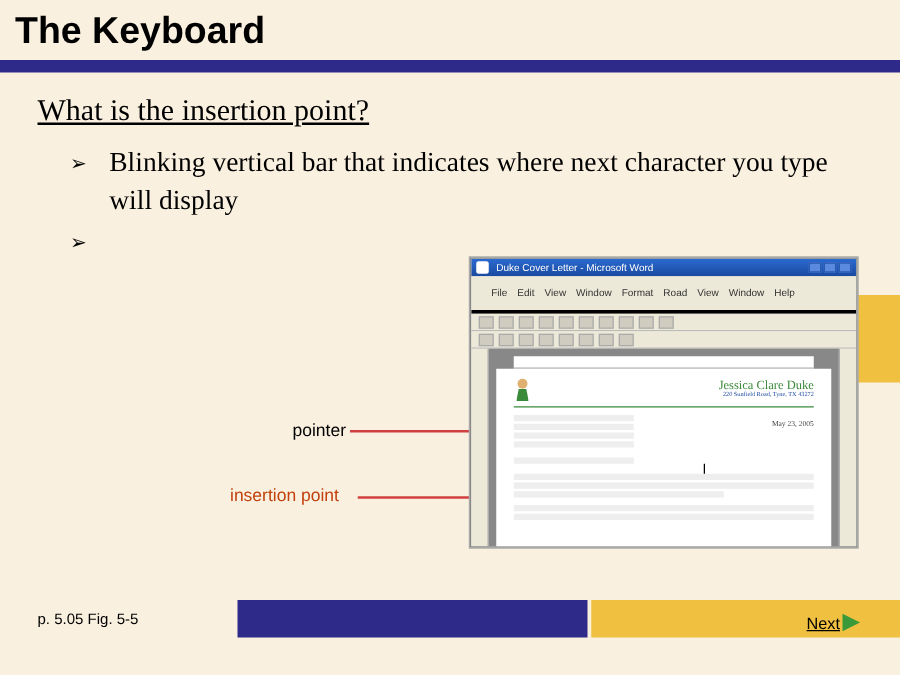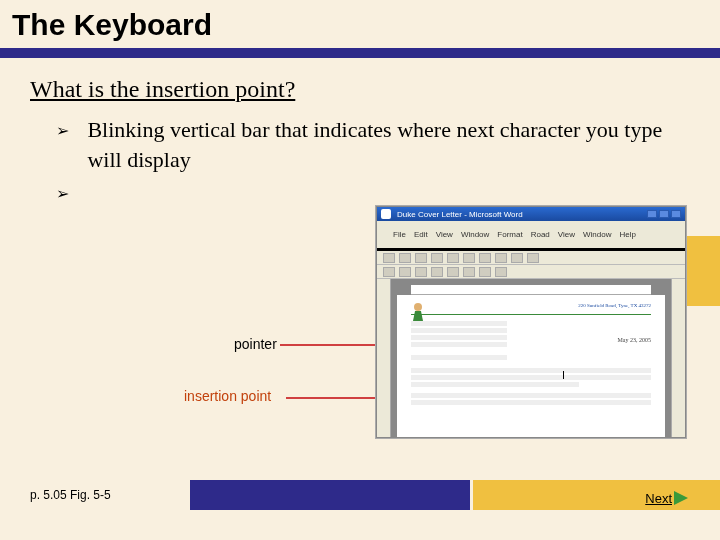--- a/index.html
+++ b/index.html
@@ -350,20 +350,21 @@
       <span></span>
       <span></span>
       <span></span>
   </div>
   <div class="wm-body">
     <div class="wm-side"></div>
     <div class="wm-page">
       <div class="wm-ruler"></div>
       <div class="wm-doc">
         <div class="wm-logo"></div>
+        <div class="wm-name">Jessica Clare Duke</div>
         <div class="wm-addr">220 Sunfield Road, Tyne, TX 43272</div>
         <hr class="wm-hr">
         <div class="wm-date">May 23, 2005</div>
         <div class="wm-line short"></div>
         <div class="wm-line short"></div>
         <div class="wm-line short"></div>
         <div class="wm-line short"></div>
         <div style="height:6px"></div>
         <div class="wm-line short"></div>
         <div style="height:6px"></div>

